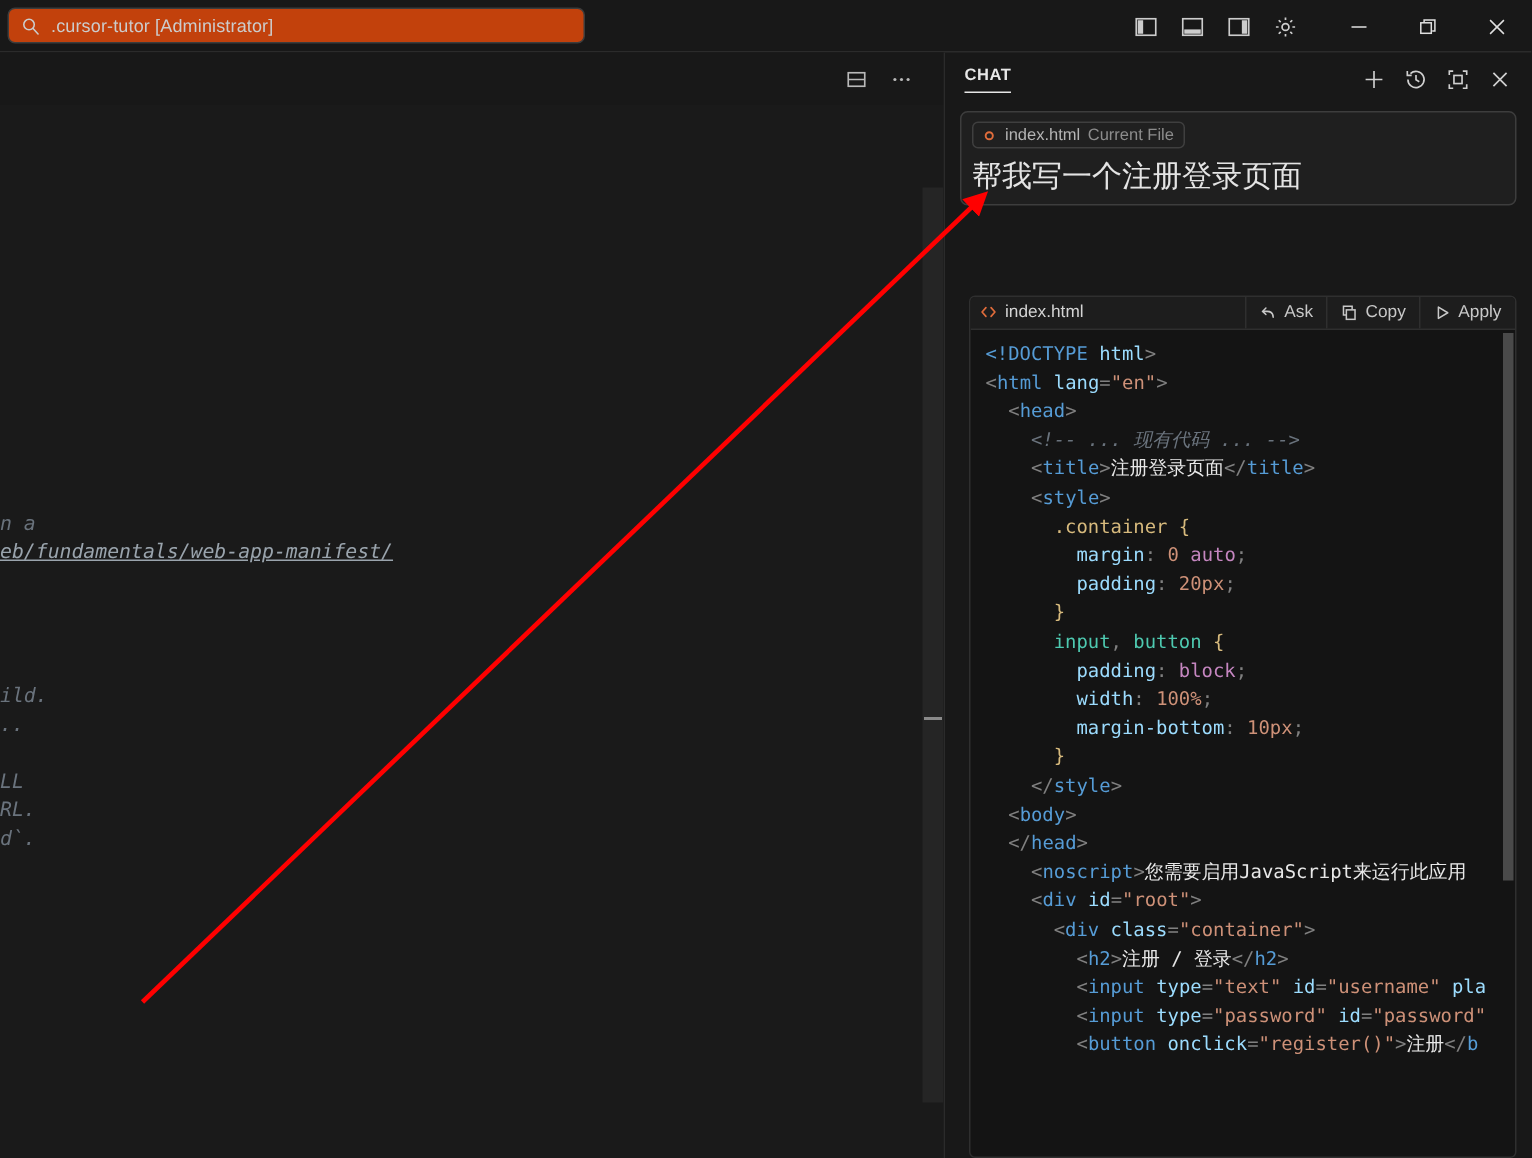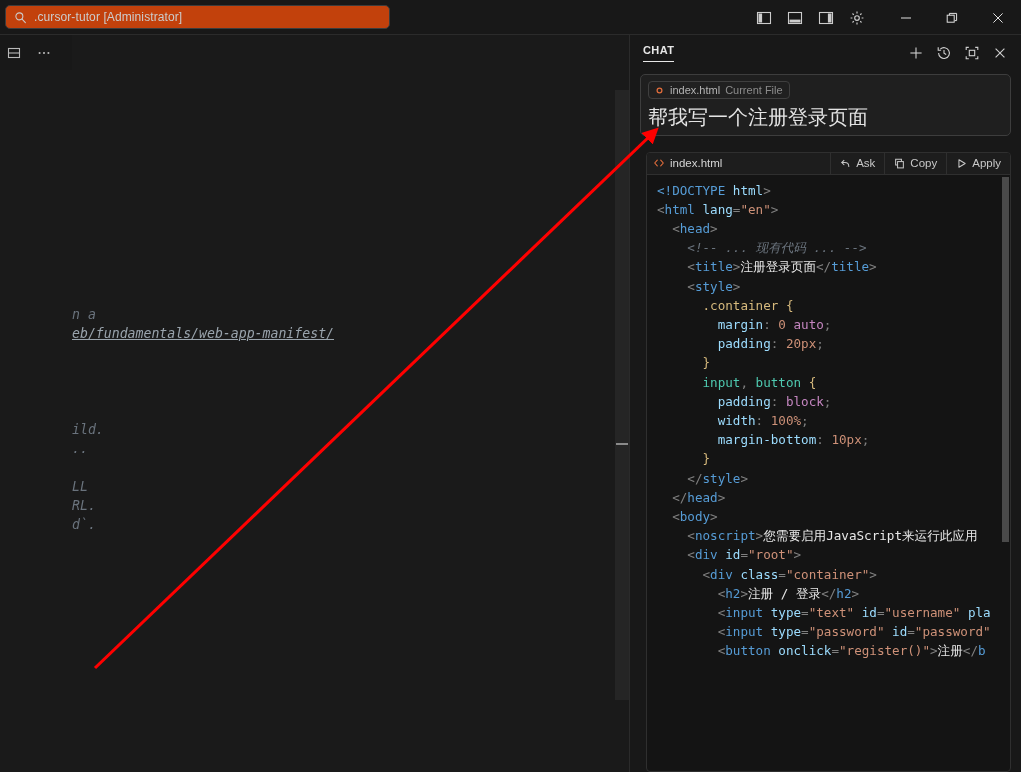--- a/index.html
+++ b/index.html
@@ -70,21 +70,21 @@
 
   
   .body-row { flex: 1; display: flex; min-height: 0; }
 
   
   .editor-area {
     width: 630px;
     flex: 0 0 630px;
     background: #1a1a1a;
     display: flex;
-    flex-direction: row;
+    flex-direction: column;
     position: relative;
     border-right: 1px solid #2b2b2b;
   }
   .editor-toolbar {
     height: 35px;
     flex: 0 0 35px;
     display: flex;
     align-items: center;
     justify-content: flex-end;
     gap: 2px;
@@ -169,20 +169,21 @@
     border-radius: 4px;
   }
 
   .chat-body {
     flex: 1;
     overflow: hidden;
     padding: 0 10px;
     display: flex;
     flex-direction: column;
     min-height: 0;
+    gap: 44px;
   }
 
   .chat-input-box {
     margin-top: 4px;
     border: 1px solid #3d3d3d;
     border-radius: 5px;
     background: #1f1f1f;
     padding: 6px 7px 8px 7px;
   }
   .file-chip {
@@ -484,22 +485,22 @@
                 <div class="code-line"><span class="t-sel">      .container</span><span class="t-brace"> {</span></div>
                 <div class="code-line"><span class="t-prop">        margin</span><span class="t-punct">: </span><span class="t-str">0</span><span class="t-kw"> auto</span><span class="t-punct">;</span></div>
                 <div class="code-line"><span class="t-prop">        padding</span><span class="t-punct">: </span><span class="t-str">20px</span><span class="t-punct">;</span></div>
                 <div class="code-line"><span class="t-brace">      }</span></div>
                 <div class="code-line"><span class="t-el">      input</span><span class="t-punct">, </span><span class="t-el">button</span><span class="t-brace"> {</span></div>
                 <div class="code-line"><span class="t-prop">        padding</span><span class="t-punct">: </span><span class="t-kw">block</span><span class="t-punct">;</span></div>
                 <div class="code-line"><span class="t-prop">        width</span><span class="t-punct">: </span><span class="t-str">100%</span><span class="t-punct">;</span></div>
                 <div class="code-line"><span class="t-prop">        margin-bottom</span><span class="t-punct">: </span><span class="t-str">10px</span><span class="t-punct">;</span></div>
                 <div class="code-line"><span class="t-brace">      }</span></div>
                 <div class="code-line"><span class="t-punct">    &lt;/</span><span class="t-tag">style</span><span class="t-punct">&gt;</span></div>
+                <div class="code-line"><span class="t-punct">  &lt;</span><span class="t-tag">body</span><span class="t-punct">&gt;</span></div>
                 <div class="code-line"><span class="t-punct">  &lt;/</span><span class="t-tag">head</span><span class="t-punct">&gt;</span></div>
-                <div class="code-line"><span class="t-punct">  &lt;</span><span class="t-tag">body</span><span class="t-punct">&gt;</span></div>
                 <div class="code-line"><span class="t-punct">    &lt;</span><span class="t-tag">noscript</span><span class="t-punct">&gt;</span><span class="t-txt">您需要启用JavaScript来运行此应用</span></div>
                 <div class="code-line"><span class="t-punct">    &lt;</span><span class="t-tag">div</span><span class="t-attr"> id</span><span class="t-punct">=</span><span class="t-str">"root"</span><span class="t-punct">&gt;</span></div>
                 <div class="code-line"><span class="t-punct">      &lt;</span><span class="t-tag">div</span><span class="t-attr"> class</span><span class="t-punct">=</span><span class="t-str">"container"</span><span class="t-punct">&gt;</span></div>
                 <div class="code-line"><span class="t-punct">        &lt;</span><span class="t-tag">h2</span><span class="t-punct">&gt;</span><span class="t-txt">注册 / 登录</span><span class="t-punct">&lt;/</span><span class="t-tag">h2</span><span class="t-punct">&gt;</span></div>
                 <div class="code-line"><span class="t-punct">        &lt;</span><span class="t-tag">input</span><span class="t-attr"> type</span><span class="t-punct">=</span><span class="t-str">"text"</span><span class="t-attr"> id</span><span class="t-punct">=</span><span class="t-str">"username"</span><span class="t-attr"> pla</span></div>
                 <div class="code-line"><span class="t-punct">        &lt;</span><span class="t-tag">input</span><span class="t-attr"> type</span><span class="t-punct">=</span><span class="t-str">"password"</span><span class="t-attr"> id</span><span class="t-punct">=</span><span class="t-str">"password"</span></div>
                 <div class="code-line"><span class="t-punct">        &lt;</span><span class="t-tag">button</span><span class="t-attr"> onclick</span><span class="t-punct">=</span><span class="t-str">"register()"</span><span class="t-punct">&gt;</span><span class="t-txt">注册</span><span class="t-punct">&lt;/</span><span class="t-tag">b</span></div>
               </div>
             <div class="code-vscroll">
                 <i></i>

